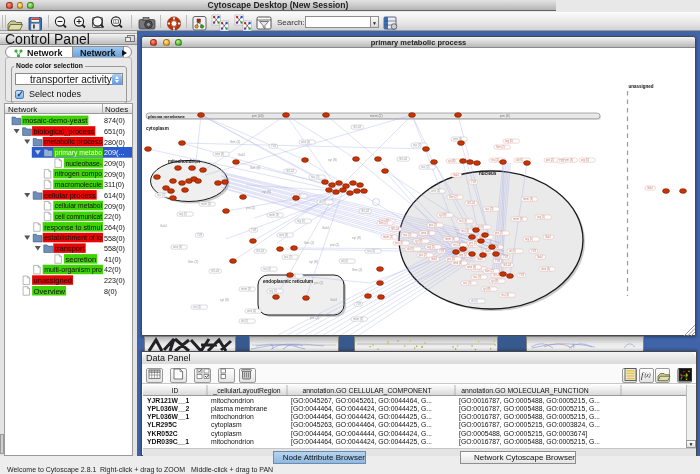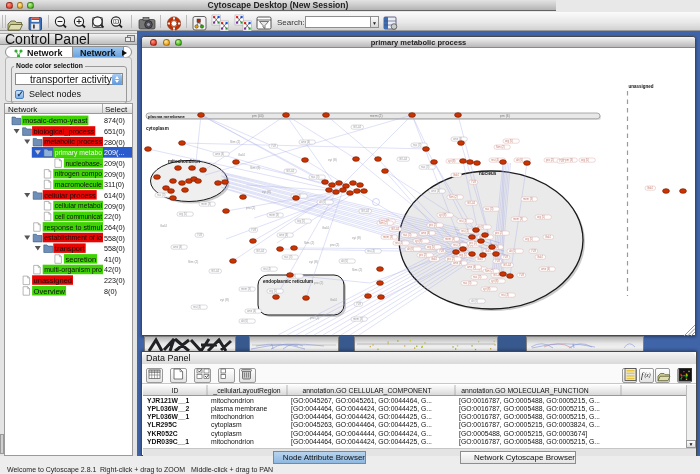--- a/index.html
+++ b/index.html
@@ -206,21 +206,21 @@
     <div id="cpbody" class="abs">
       <div id="groupbox"></div>
       <div id="grouplbl">Node color selection</div>
       <div id="combo">transporter activity<div id="combobtn"></div></div>
       <div id="cbx"></div>
       <div id="cbxlbl">Select nodes</div>
     </div>
     <div id="treewrap" class="abs">
       <div id="treehead">
           <span class="h1">Network</span>
-          <span class="h2">Select</span>
+          <span class="h2">Nodes</span>
           <span class="div"></span>
         </div>
       <svg id="treesvg" class="abs" style="left:0;top:11px" width="127" height="340">
           <rect x="16.5" y="0.6" width="66.9" height="9.5" fill="#3fd303"></rect>
 <path d="M7.0 2.1 h3.2 l1 1.2 h4.6 v6.4 h-8.8 z" fill="#6f8fb8" stroke="#33567e" stroke-width="0.6"></path>
 <text x="18.0" y="8.1" font-size="7.2" fill="#111" textLength="64.4" lengthAdjust="spacingAndGlyphs">mosaic-demo-yeast</text>
 <text x="99" y="8.3" font-size="7.2" fill="#111">874(0)</text>
 <rect x="27.1" y="11.2" width="63.2" height="9.5" fill="#e80400"></rect>
 <path d="M8.6 14.0 l6 0 l-3 4.5 z" fill="#555"></path>
 <path d="M17.6 12.8 h3.2 l1 1.2 h4.6 v6.4 h-8.8 z" fill="#6f8fb8" stroke="#33567e" stroke-width="0.6"></path>

